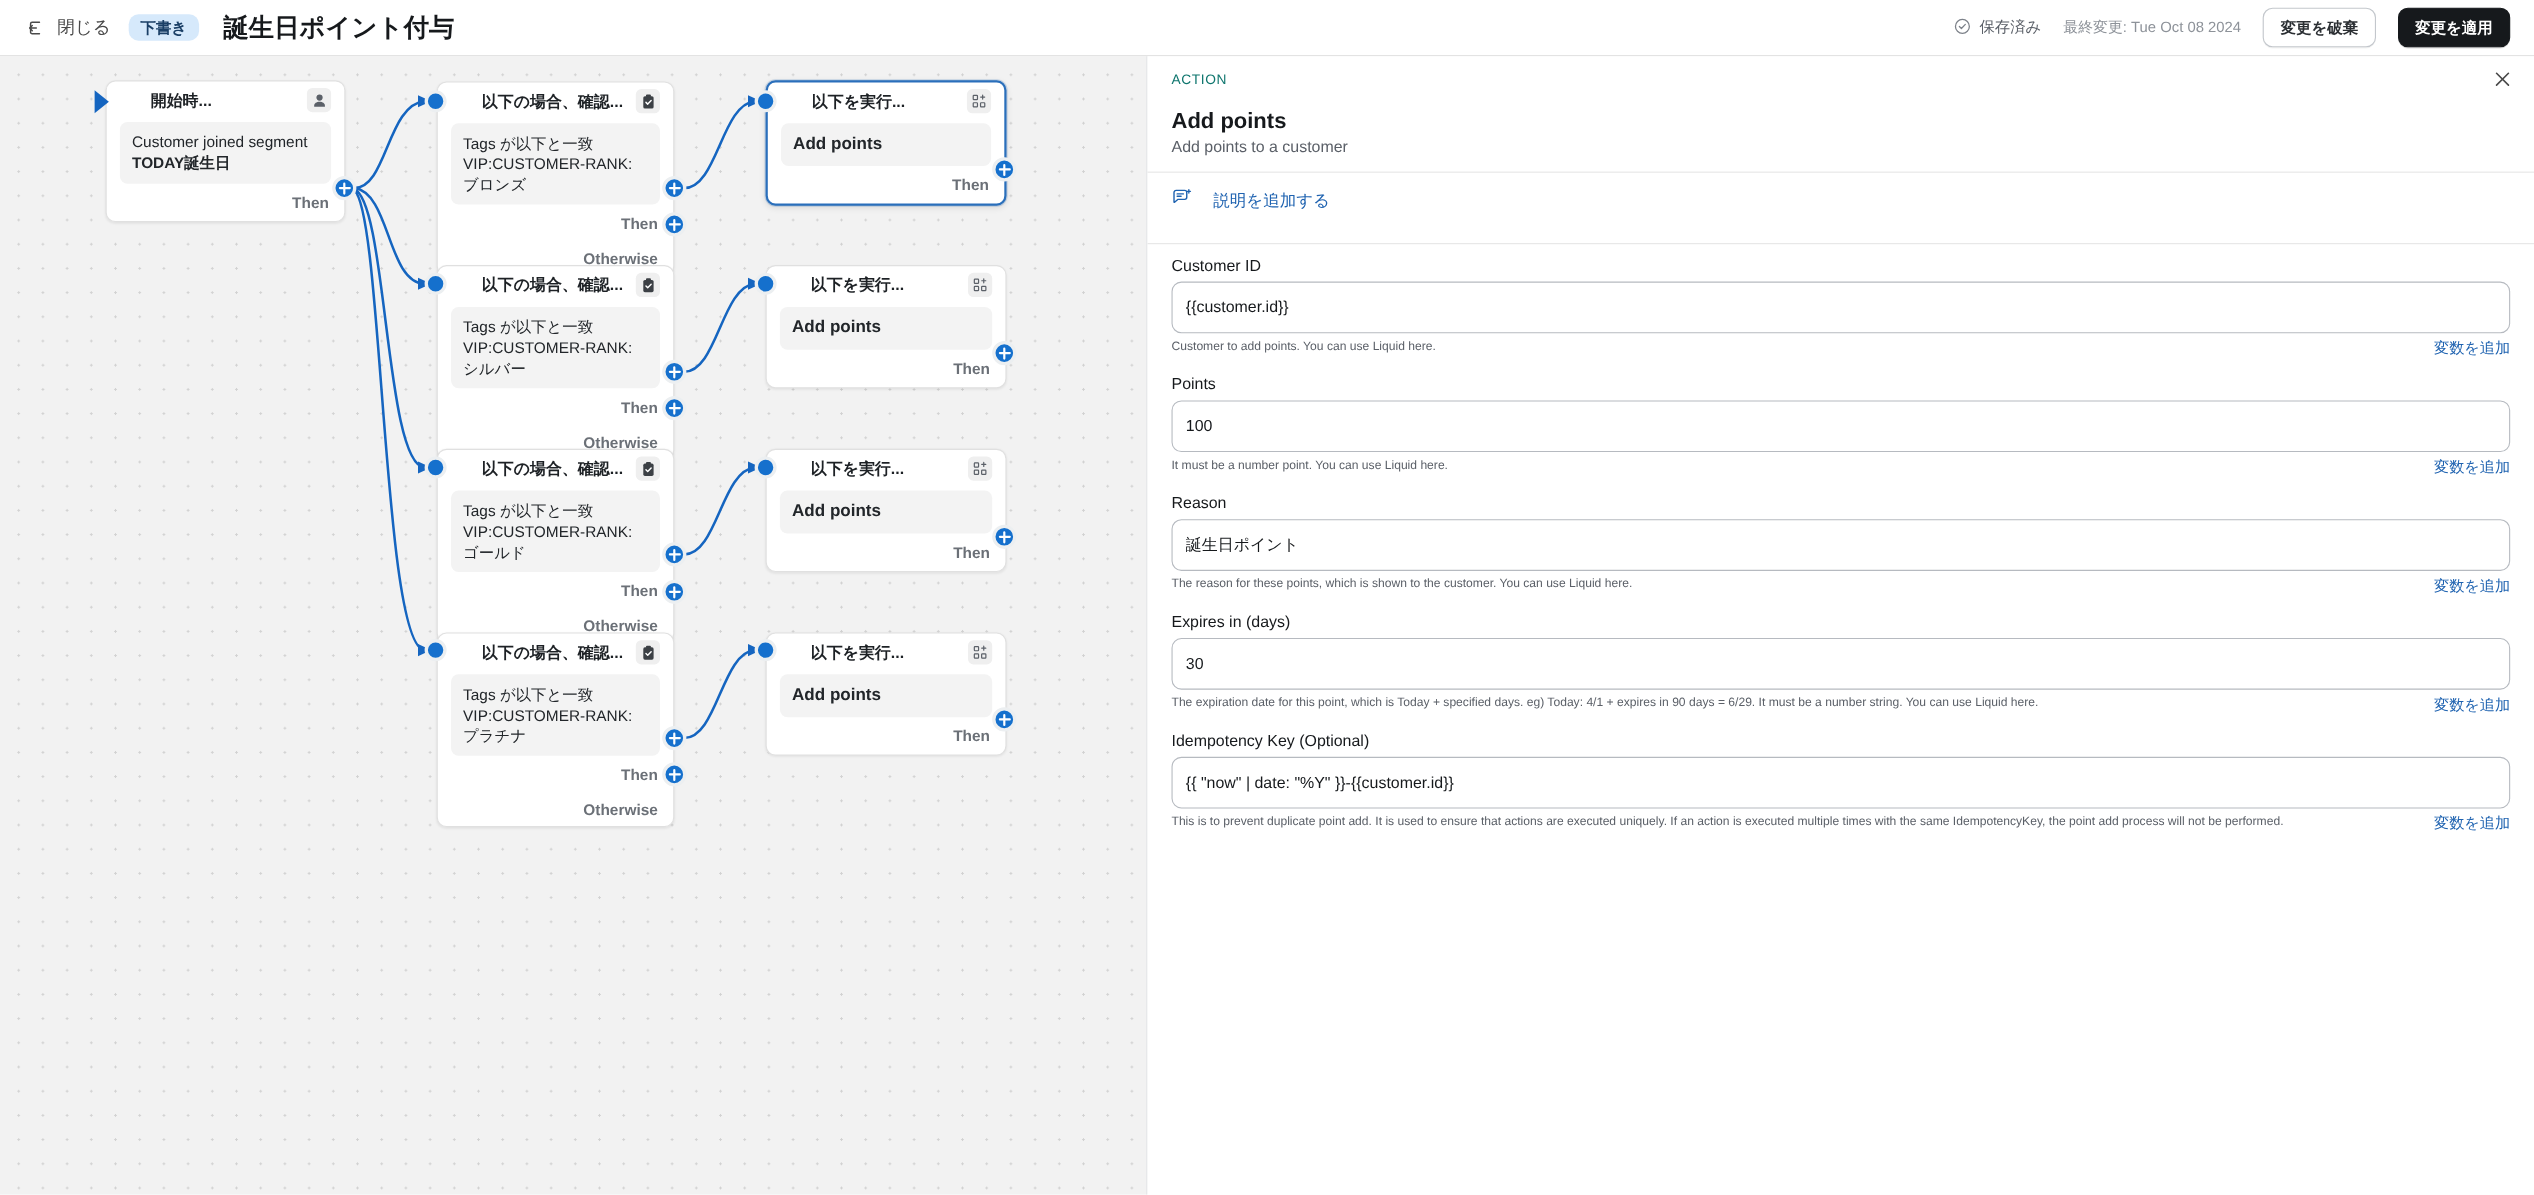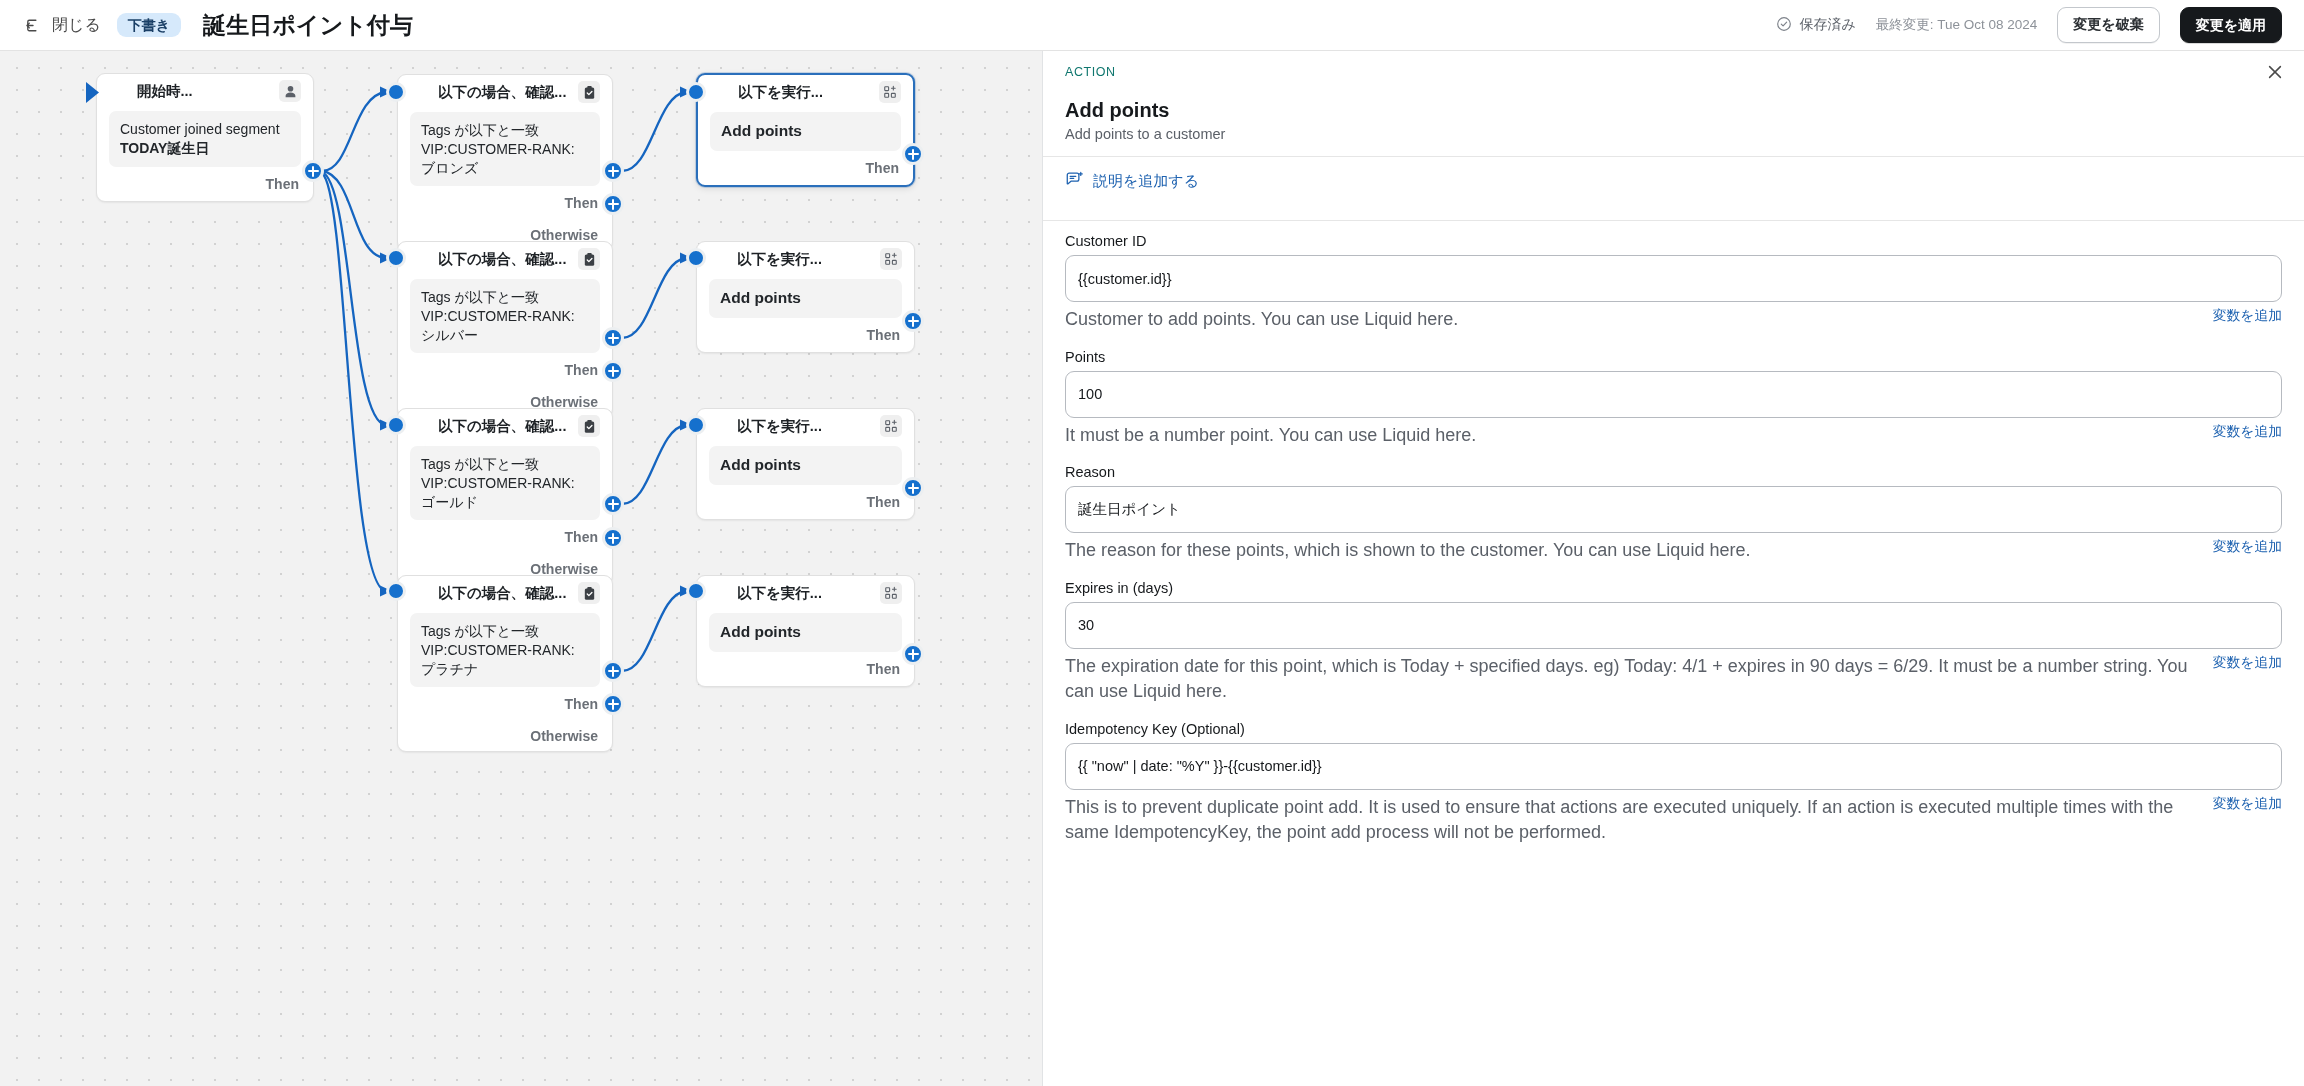--- a/index.html
+++ b/index.html
@@ -47,21 +47,20 @@
   .btn {
     font-size: 14px; font-weight: 600;
     border-radius: 9px; padding: 8px 15px;
     cursor: pointer; line-height: 1.3;
     white-space: nowrap;
   }
   .btn-secondary {
     background: #fff; color: #2b2f33;
     border: 1px solid #c3c7cc;
     box-shadow: 0 1px 0 rgba(0,0,0,.05);
-    font-family: Liberation Mono, monospace;
   }
   .btn-primary {
     background: #16191c; color: #fff;
     border: 1px solid #16191c;
     box-shadow: 0 1px 0 rgba(0,0,0,.15);
   }
 
   
   .canvas {
     position: absolute; top: 51px; left: 0;
@@ -168,21 +167,21 @@
   }
   .panel-sub { font-size: 14.5px; color: #5b6068; margin-top: 4px; }
   .panel-close {
     position: absolute; top: 10px; right: 16px;
     width: 26px; height: 26px; border-radius: 6px;
     display: flex; align-items: center; justify-content: center;
     cursor: pointer; color: #4a4a4a;
   }
   .panel-divider { height: 1px; background: #e6e6e6; margin: 14px 0 0 0; }
   .add-desc {
-    display: flex; align-items: center; gap: 9px;
+    display: flex; align-items: center; gap: 19px;
     padding: 13px 22px; cursor: pointer;
   }
   .add-desc .lbl { color: #1e62b0; font-size: 15px; }
 
   .fields { padding: 12px 22px 0 22px; }
   .field { margin-bottom: 4px; }
   .field-label {
     font-size: 14.5px; color: #16191c; margin-bottom: 6px; display: block;
   }
   .field-input {
@@ -191,21 +190,21 @@
     background: #fff; color: #16191c;
     font-size: 14.5px; font-family: "Liberation Sans", sans-serif;
     padding: 0 12px;
     outline: none;
   }
   .field-help-row {
     display: flex; align-items: flex-start; gap: 12px;
     margin-top: 5px; margin-bottom: 16px;
   }
   .field-help {
-    flex: 1; font-size: 18px; color: #5b6068; line-height: 1.42;
+    flex: 1; font-size: 11px; color: #5b6068; line-height: 1.42;
   }
   .field-link {
     color: #1e62b0; font-size: 13.8px; cursor: pointer; white-space: nowrap;
     flex-shrink: 0; align-self: flex-start;
   }
 </style>
 </head>
 <body>
 
 <div class="topbar">

